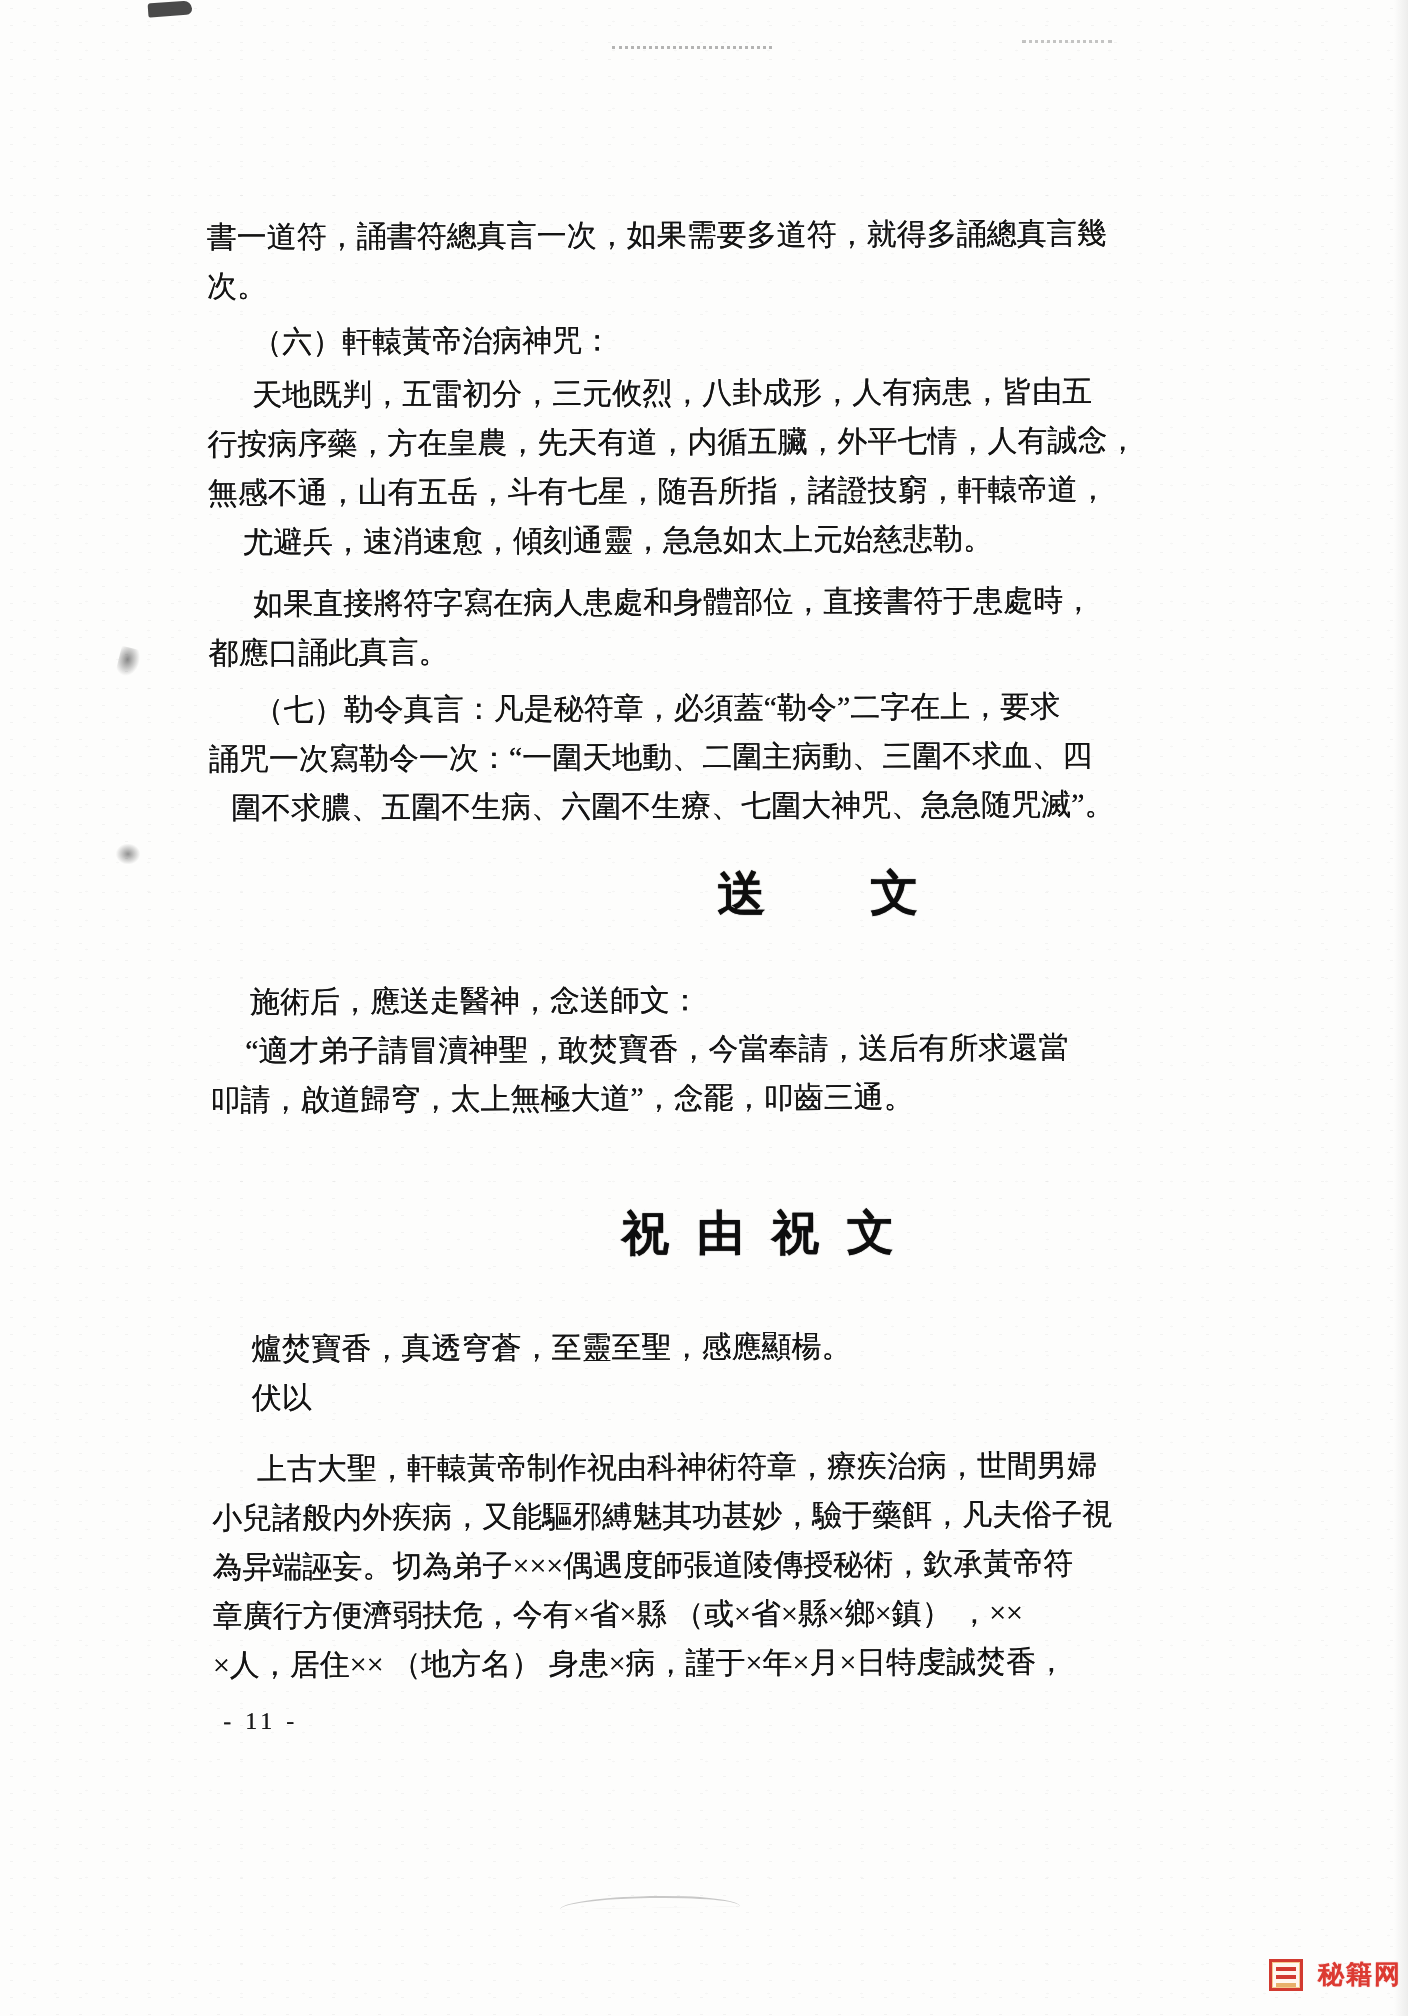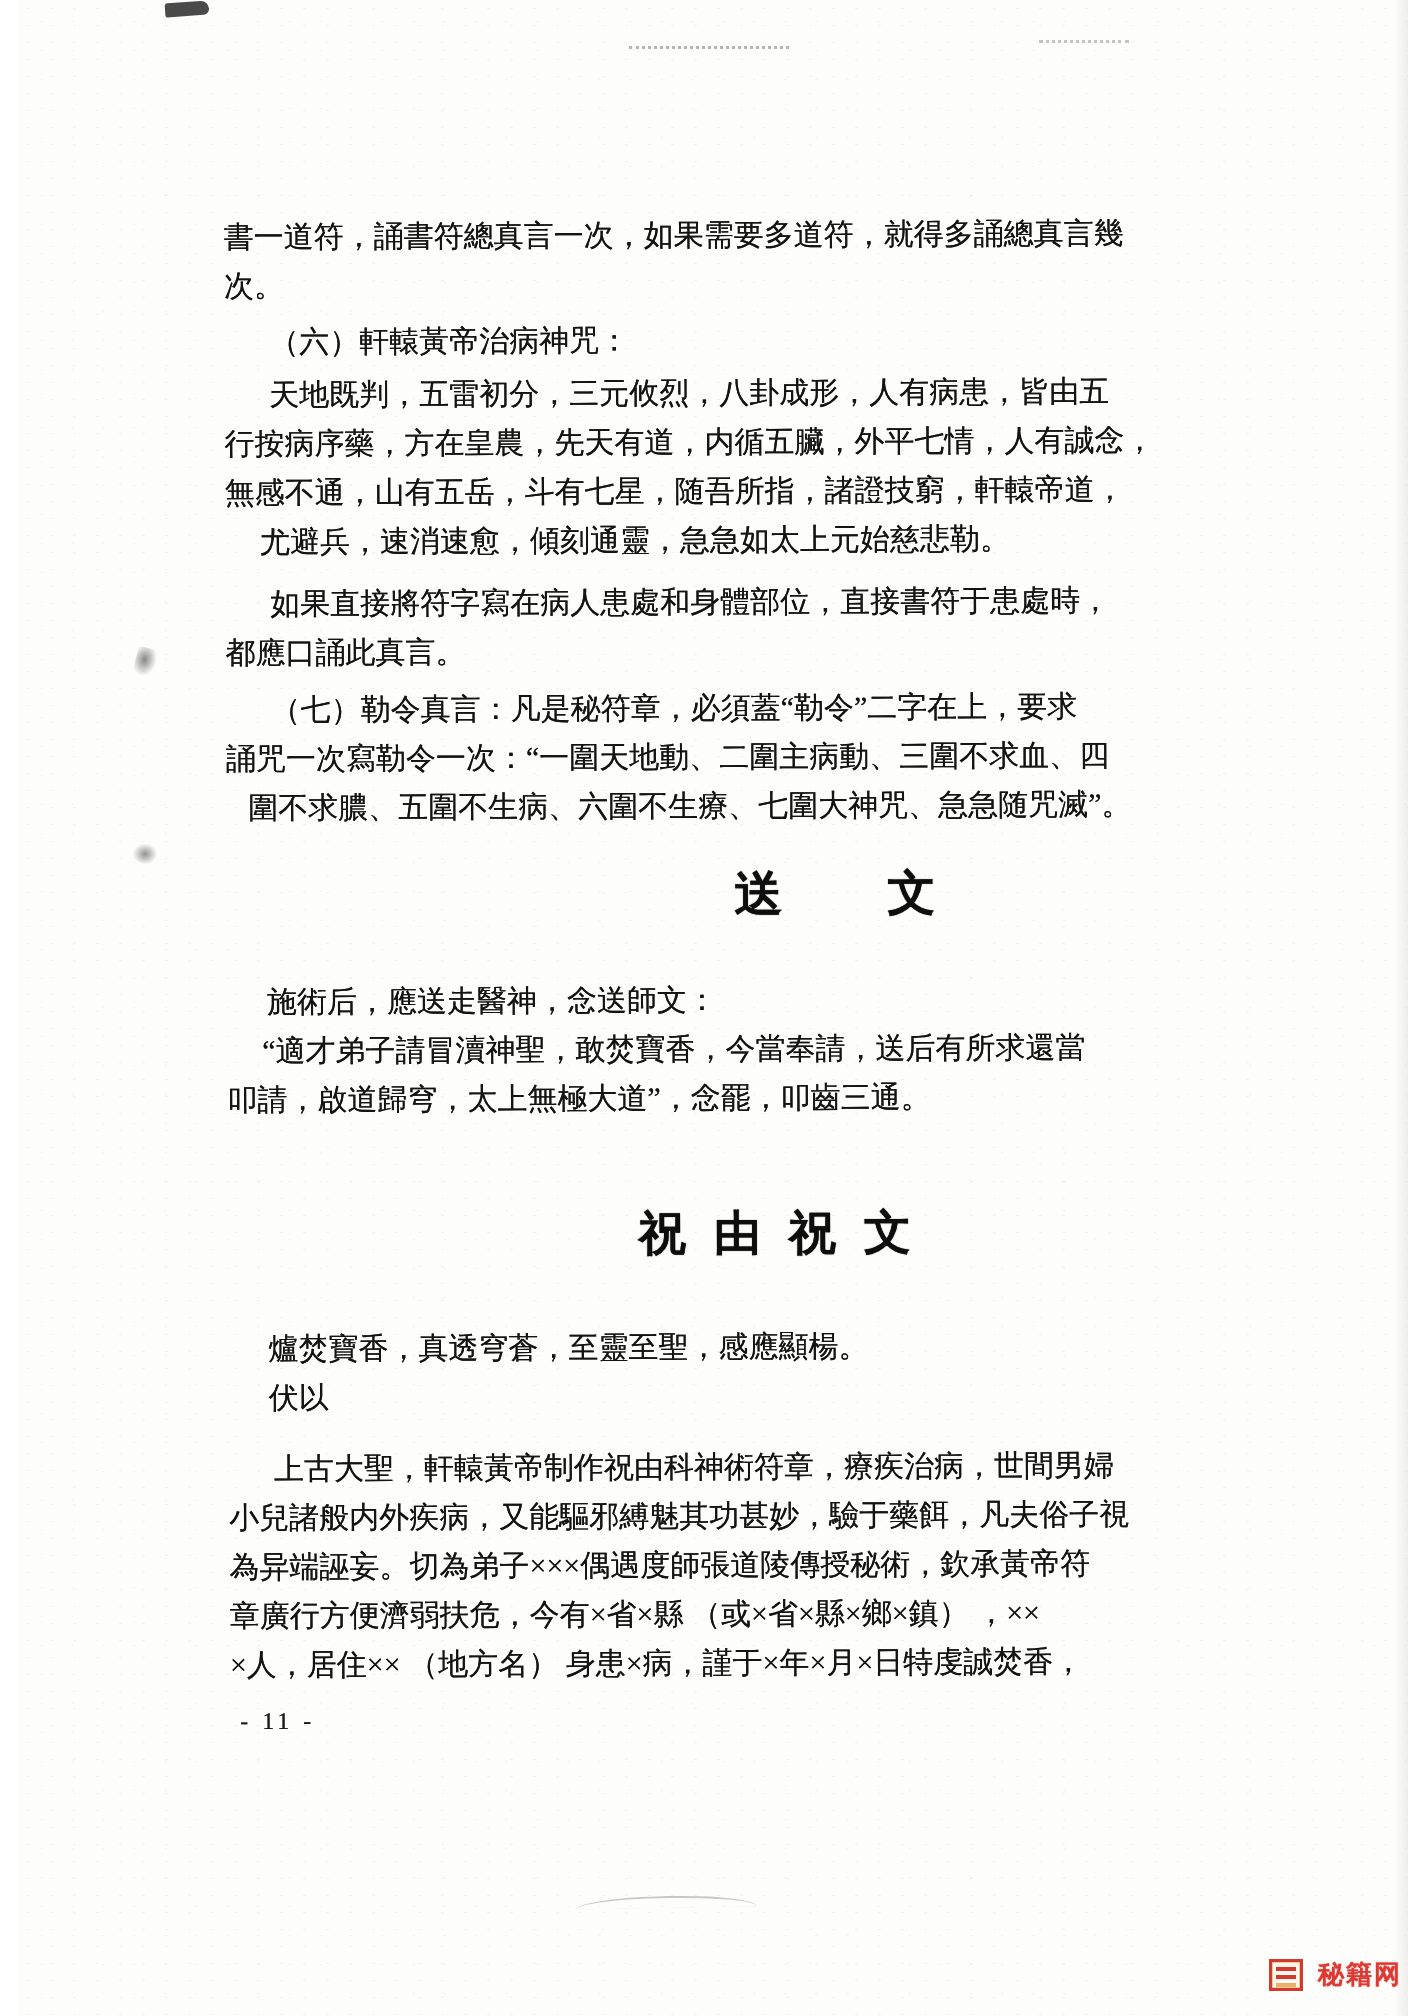--- a/index.html
+++ b/index.html
@@ -12,21 +12,20 @@
   }
   .page {
     position:absolute; inset:0;
     background:#fdfdfc;
     background-image:
       radial-gradient(rgba(0,0,0,0.045) 1px, transparent 1.2px),
       radial-gradient(rgba(0,0,0,0.03) 1px, transparent 1.1px);
     background-size: 23px 17px, 31px 29px;
     background-position: 0 0, 9px 7px;
     overflow:hidden;
-    margin-left:17px;
   }
   .content {
     position:absolute; inset:0;
     transform:rotate(-0.25deg);
     color:#141414;
   }
   .block { position:absolute; left:210px; width:1000px; }
   .line {
     font-size:30px;
     line-height:49px;

